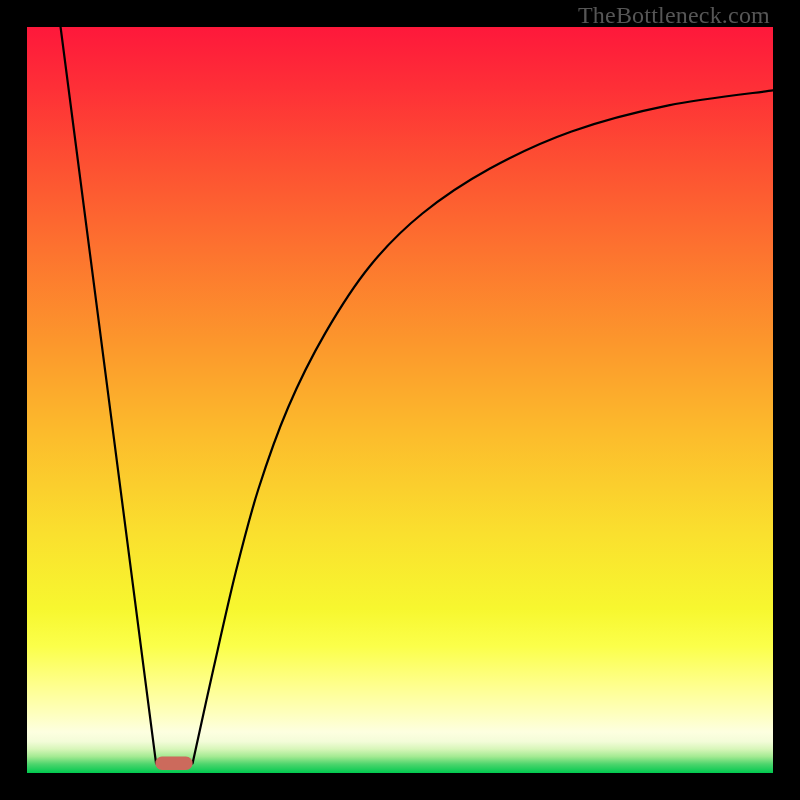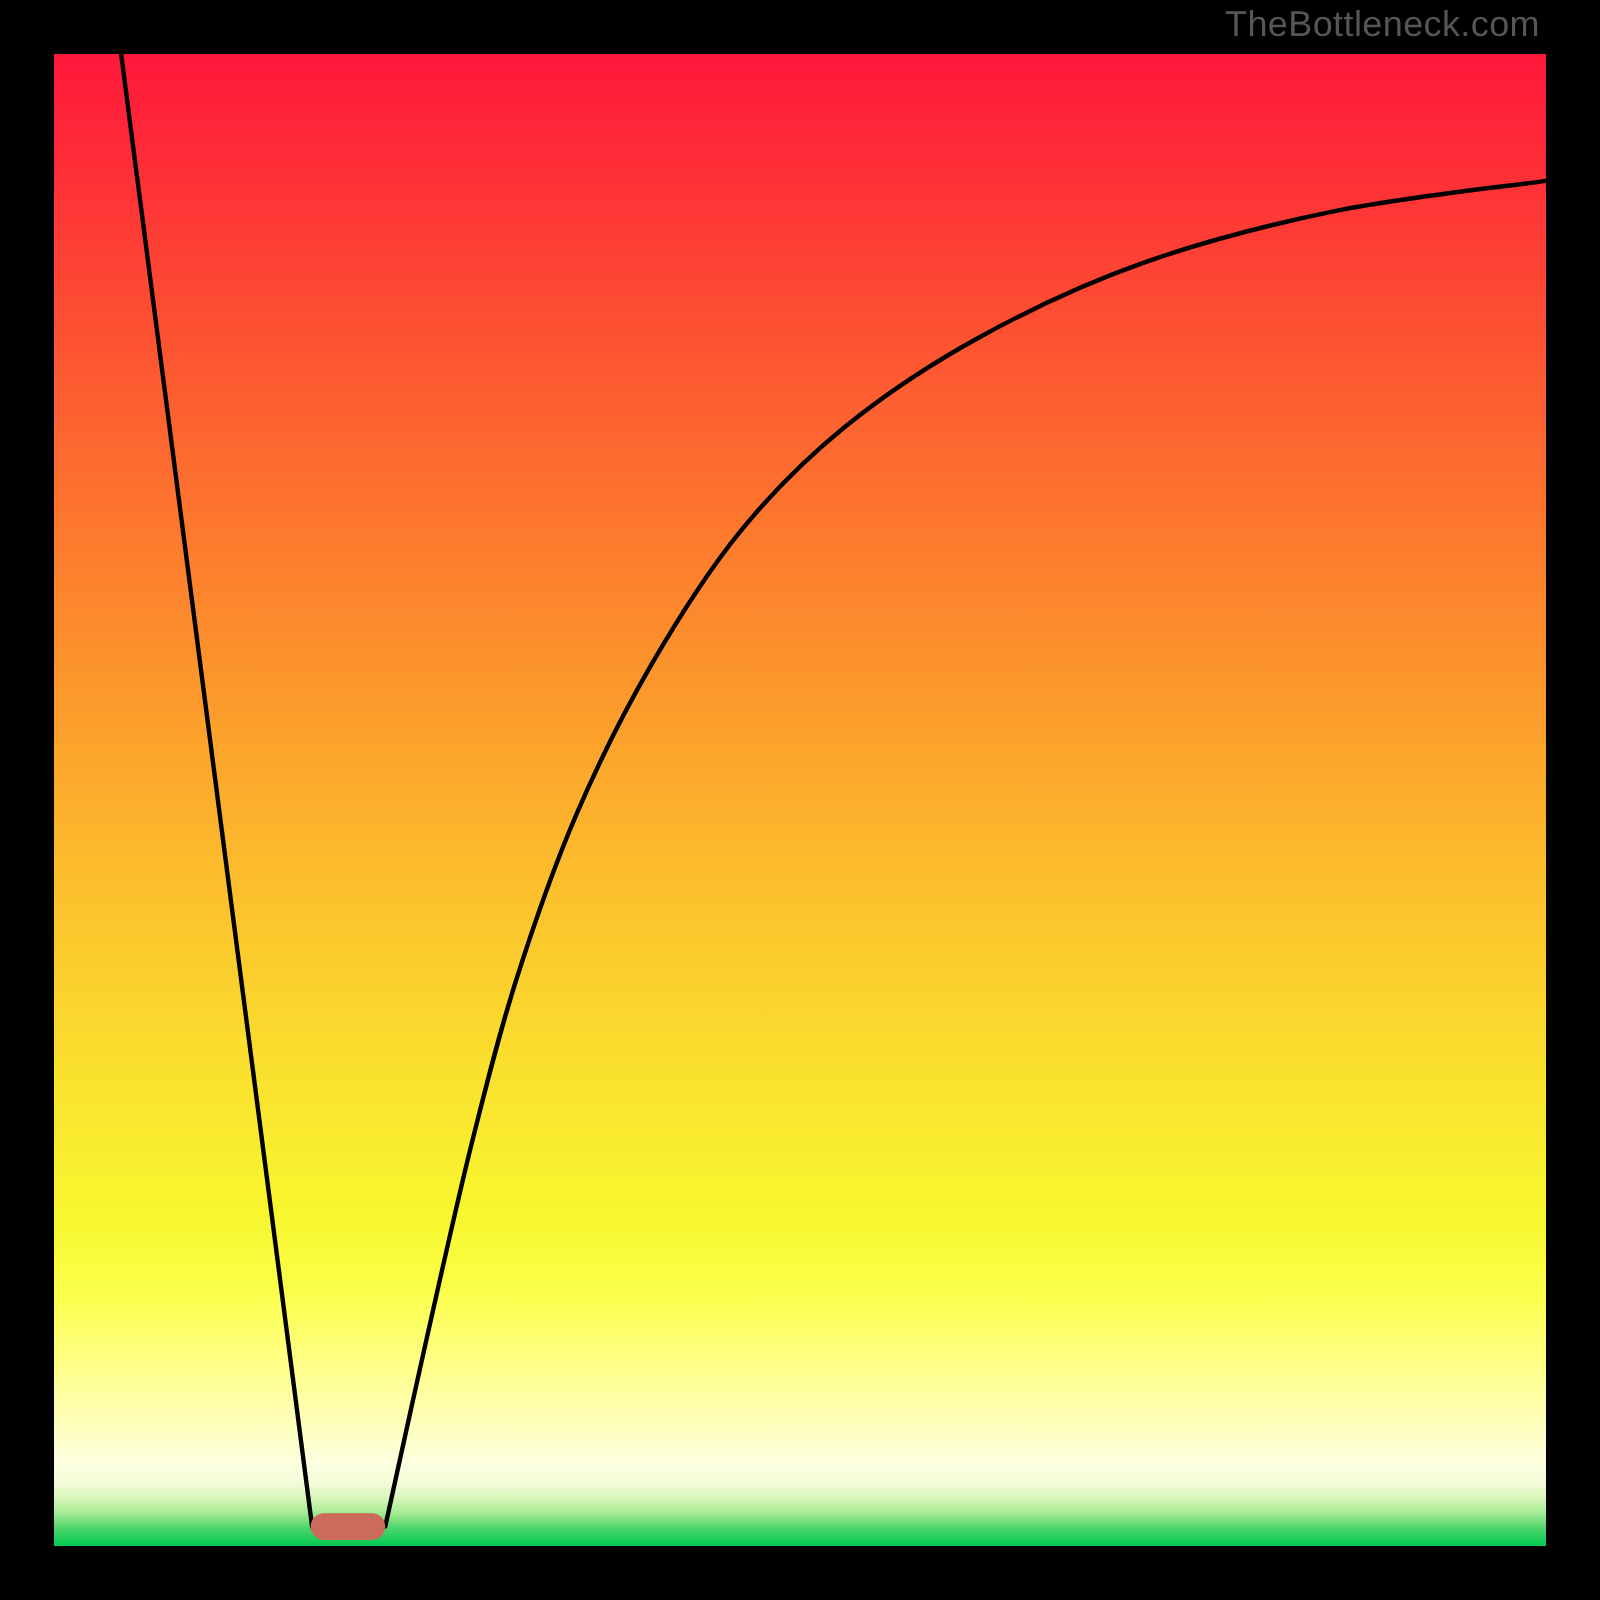--- a/index.html
+++ b/index.html
@@ -15,22 +15,22 @@
     left: 27px;
     top: 27px;
     width: 746px;
     height: 746px;
     background: #000;
   }
   .watermark {
     position: absolute;
     top: 2px;
     right: 30px;
-    font-family: Liberation Sans, sans-serif;
-    font-size: 18px;
+    font-family: Liberation Serif, serif;
+    font-size: 24px;
     color: #565656;
     font-weight: 500;
     letter-spacing: 0.2px;
   }
   svg {
     display: block;
   }
 </style>
 </head>
 <body>

